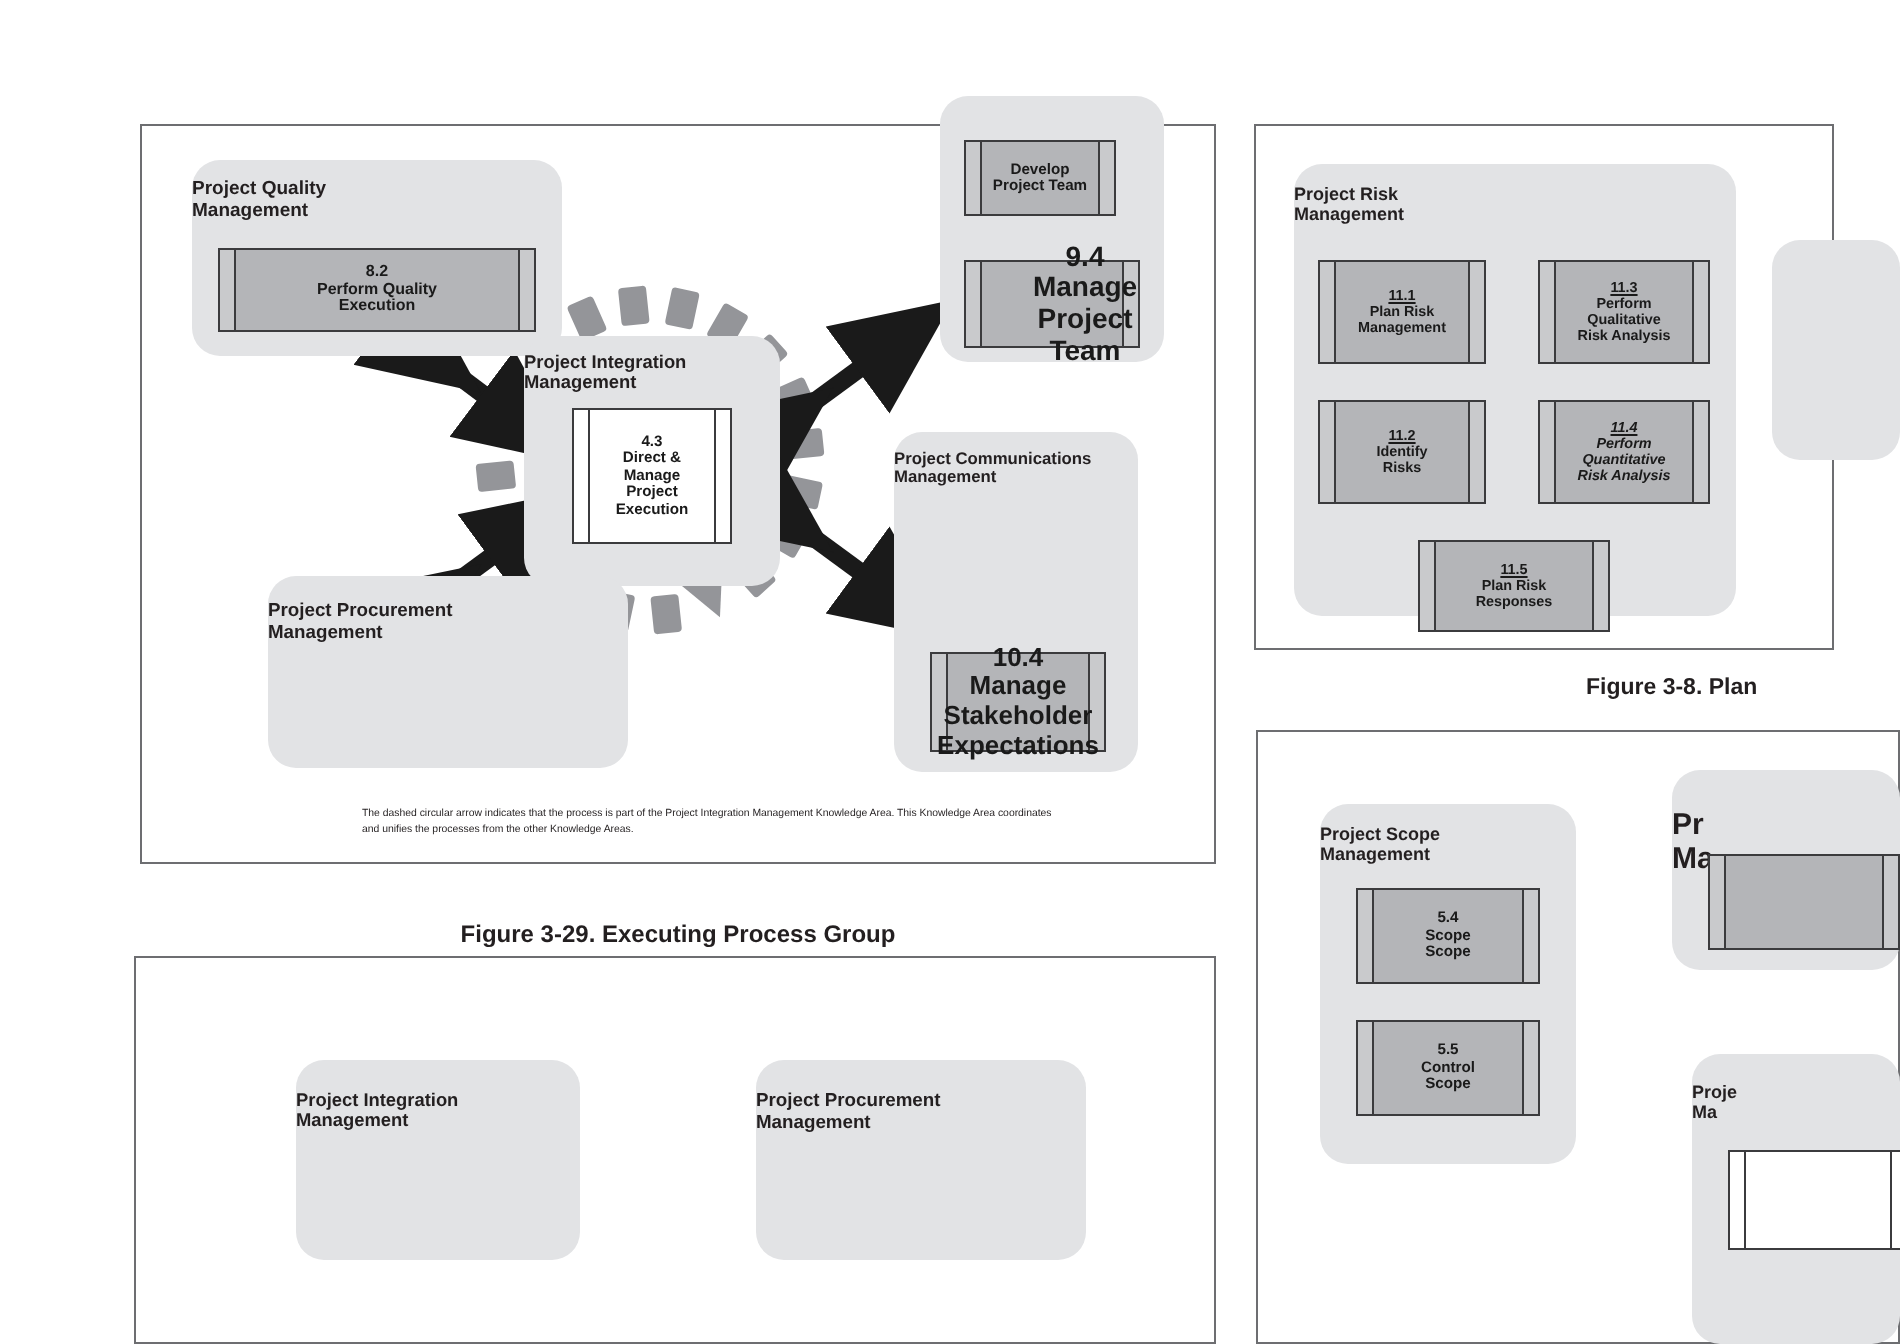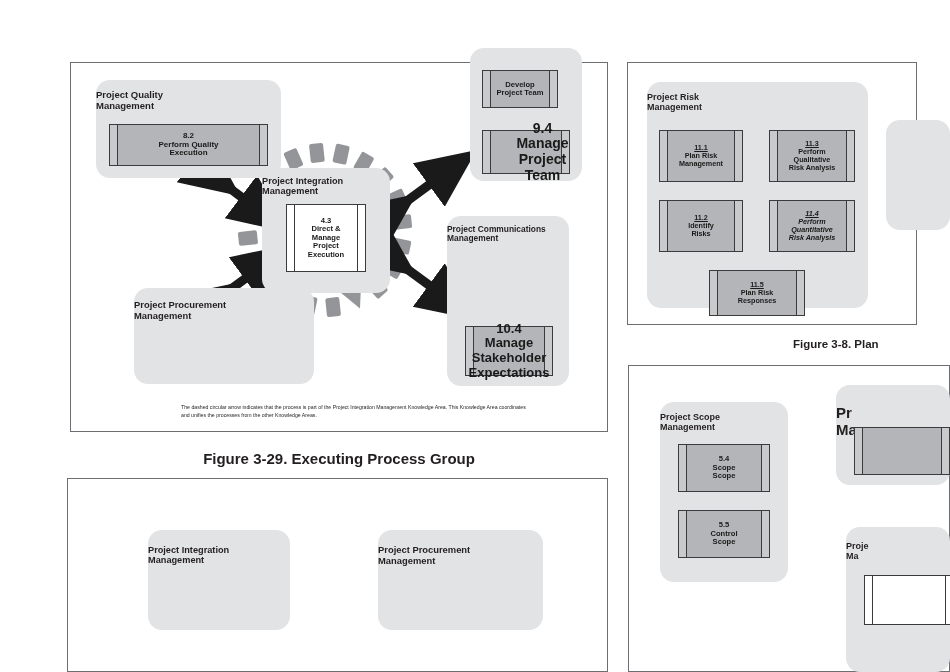--- a/index.html
+++ b/index.html
@@ -292,21 +292,21 @@
       <span>10.4</span><br>
       <span>Manage</span><br>
       <span>Stakeholder</span><br>
       <span>Expectations</span>
     </span>
   </div>
 </div>
 
 <div class="note" style="left:181px;top:404px;width:348px;">The dashed circular arrow indicates that the process is part of the Project Integration Management Knowledge Area. This Knowledge Area coordinates and unifies the processes from the other Knowledge Areas.</div>
 
-<div class="figcap" style="left:70px;top:450px;width:538px;font-size:15px;">Figure 3-29. Executing Process Group</div>
+<div class="figcap" style="left:70px;top:460px;width:538px;font-size:12px;">Figure 3-29. Executing Process Group</div>
 
 <div class="panel clipbox" style="left:627px;top:62px;width:290px;height:263px;"></div>
 
 <div class="ka" style="left:647px;top:82px;width:221px;height:226px;">
   <div class="ka-title" style="top:10px;font-size:9px;">
     <span>Project Risk</span><br>
     <span>Management</span>
   </div>
 
   <div class="pbox" style="left:12px;top:48px;width:84px;height:52px;font-size:7.2px;">

